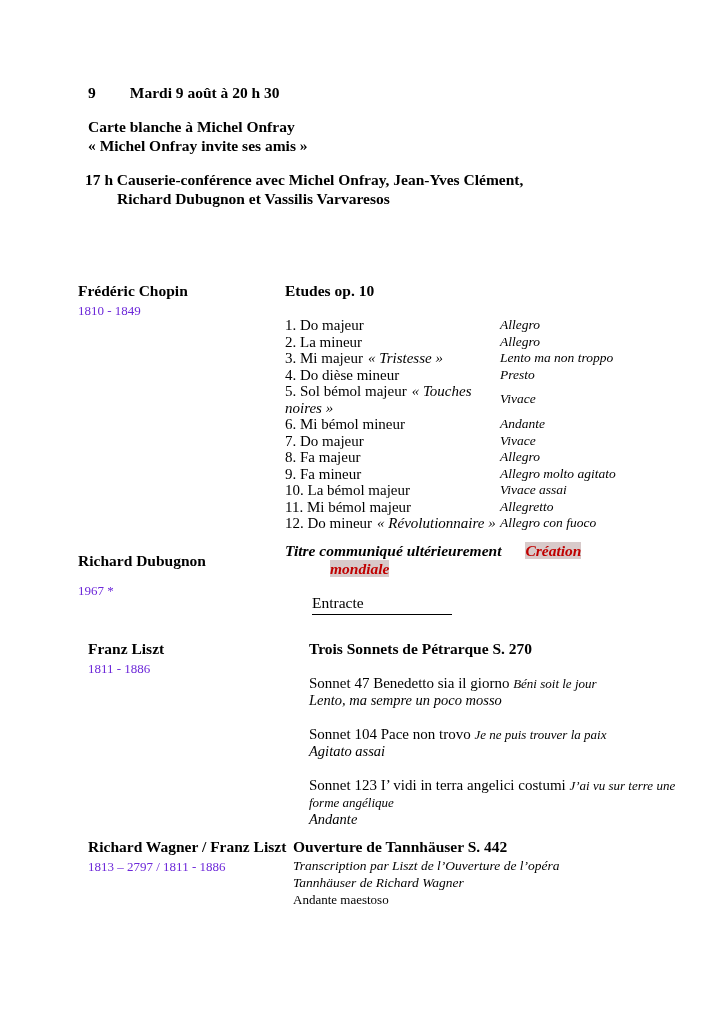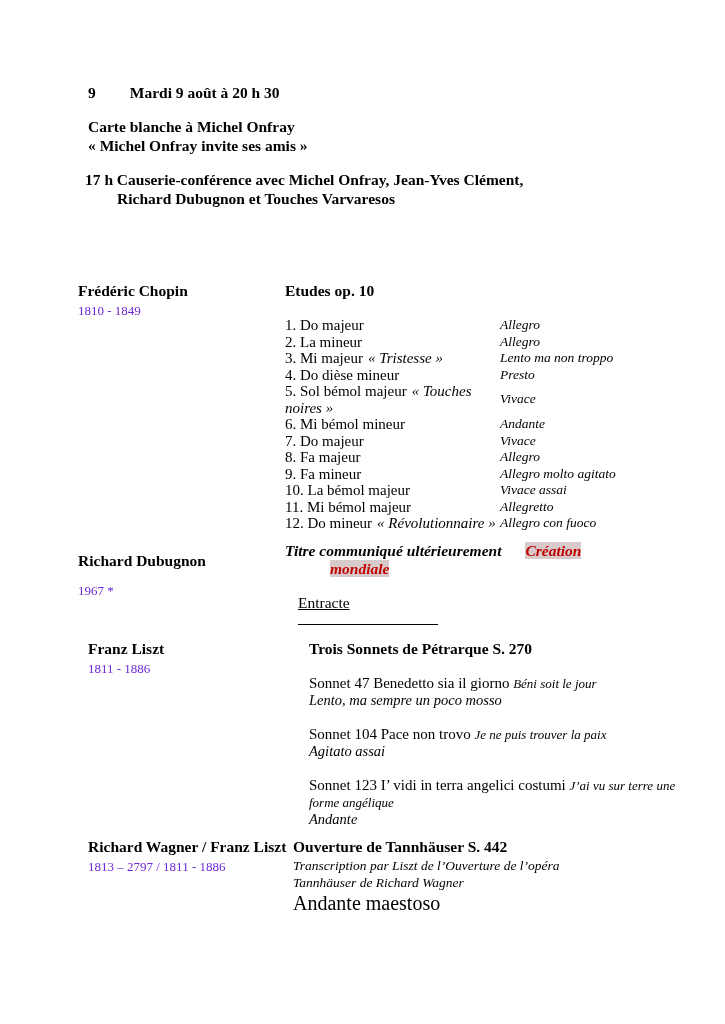--- a/index.html
+++ b/index.html
@@ -59,60 +59,59 @@
     padding-left: 45px; text-indent: -45px;
   }
   .premiere {
     color: var(--premiere-text, #c00000);
     background: var(--premiere-highlight, #d8caca);
     margin-left: 24px;
   }
 
   
   .entracte {
-    left: 298px; top: 594px;
+    left: 312px; top: 594px;
     display: inline-block; width: 140px;
     border-bottom: 1.3px solid #000;
-    padding-bottom: 12px;
+    padding-bottom: 2px;
     font-size: 15.5px;
-    text-decoration: underline;
   }
 
   
   .liszt-composer { left: 88px; top: 640px; }
   .liszt-works { left: 285px; top: 640px; width: 390px; margin-left: 24px; }
   .sonnet { margin-top: 17px; line-height: 17px; }
   .sonnet-title { font-size: 15px; }
   .sonnet-trans { font-style: italic; font-size: 13px; }
   .sonnet-tempo { font-style: italic; font-size: 14.5px; }
 
   
   .wagner-composer { left: 88px; top: 838px; }
   .wagner-works { left: 293px; top: 838px; width: 318px; }
   .wagner-desc { font-style: italic; font-size: 13.5px; line-height: 16.5px; margin-top: 2px; }
-  .wagner-tempo { font-size: 20px; margin-top: 1px; }
+  .wagner-tempo { font-size: 13px; margin-top: 1px; }
 </style>
 </head>
 <body>
 
 <div class="page">
 
   <div class="abs header">
     <span>9</span>
     <span>Mardi 9 août à 20 h 30</span>
   </div>
 
   <div class="abs intro">
     <div>Carte blanche à Michel Onfray</div>
     <div>« Michel Onfray invite ses amis »</div>
   </div>
 
   <div class="abs sched sched-1">
     <div>17 h Causerie-conférence avec Michel Onfray, Jean-Yves Clément,</div>
-    <div class="line2">Richard Dubugnon et Touches Varvaresos</div>
+    <div class="line2">Richard Dubugnon et Vassilis Varvaresos</div>
   </div>
 
   <div class="abs chopin-composer">
     <div class="composer-name">Frédéric Chopin</div>
     <div class="composer-dates">1810 - 1849</div>
   </div>
 
   <div class="abs chopin-works">
     <div class="work-title">Etudes op. 10</div>
     <div class="etude-grid">

